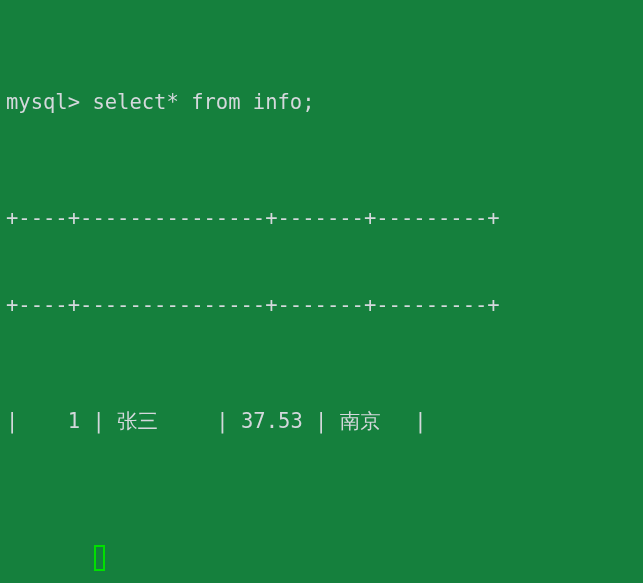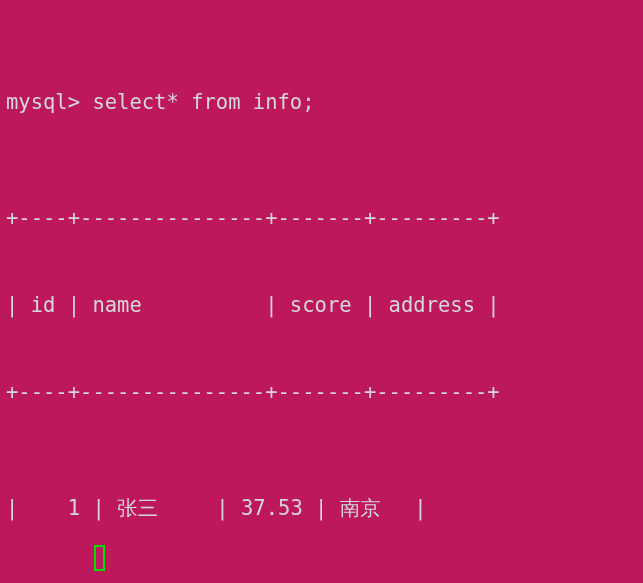--- a/index.html
+++ b/index.html
@@ -10,21 +10,21 @@
   }
   body {
     width: 643px;
     height: 583px;
     overflow: hidden;
   }
   #terminal {
     position: relative;
     width: 643px;
     height: 583px;
-    background: #be185d;
+    background: #15803d;
     font-family: "DejaVu Sans Mono", "Liberation Mono", monospace;
     font-size: 20.5px;
     line-height: 29px;
     color: #d4d8dc;
     padding: 1px 0 0 6px;
     box-sizing: border-box;
     letter-spacing: 0;
     white-space: pre;
     -webkit-font-smoothing: none;
   }
@@ -56,21 +56,20 @@
   }
 </style>
 </head>
 <body>
 
 <div id="terminal">
 
   <span class="line">mysql&gt; select* from info;</span>
 
   <span class="line">+----+---------------+-------+---------+</span>
-  <span class="line">| id | name          | score | address |</span>
   <span class="line">+----+---------------+-------+---------+</span>
 
   <span class="line"><span>|    1 | </span><span class="cjk cjk-2">张三</span><span>      | 37.53 | </span><span class="cjk cjk-2">南京</span><span>    |</span></span>
 
   
 
   
 
   
 

